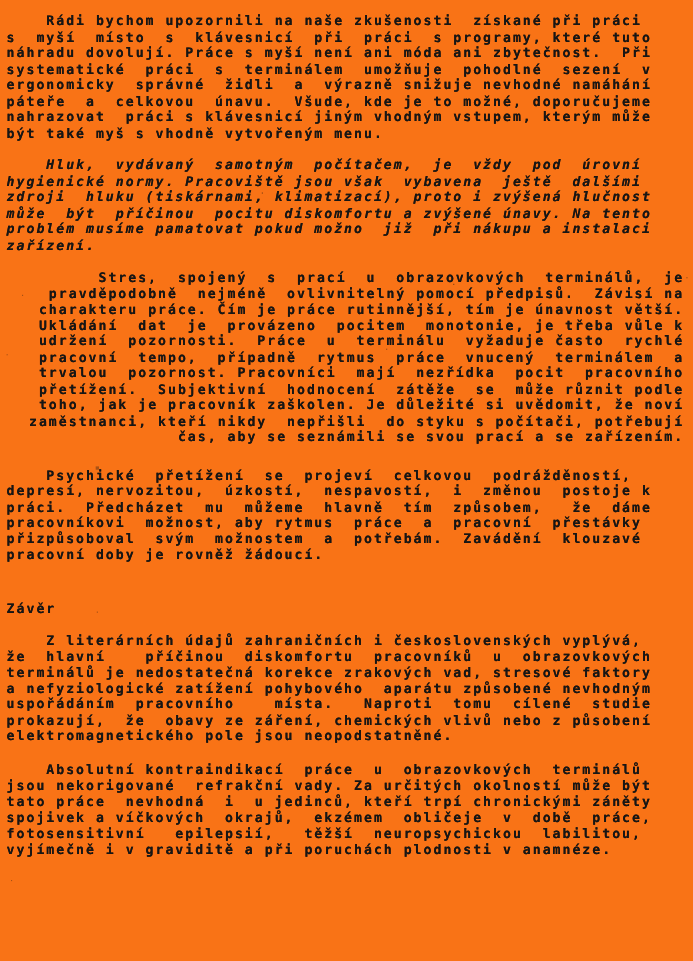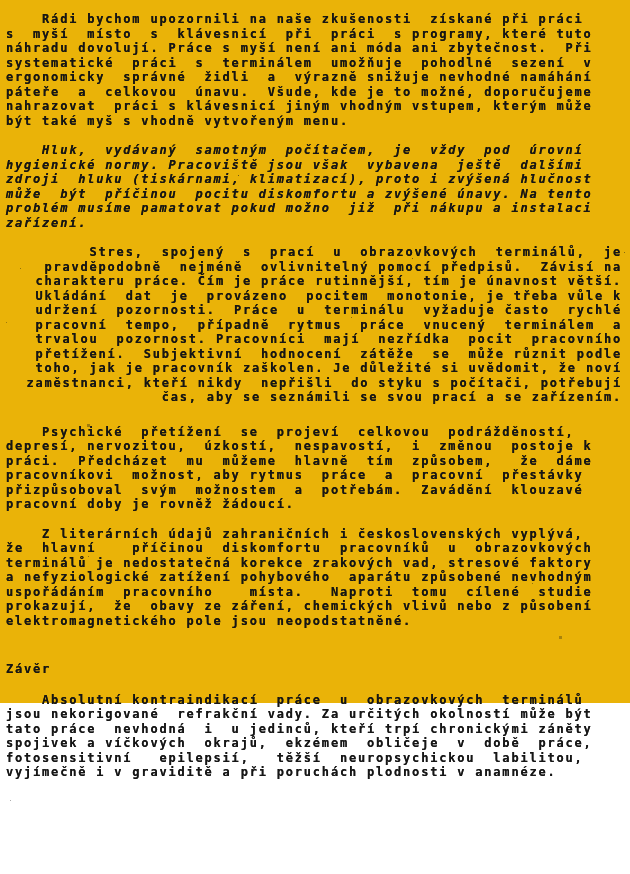--- a/index.html
+++ b/index.html
@@ -9,22 +9,22 @@
   }
   body {
     width: 630px;
     height: 874px;
     overflow: hidden;
   }
   .page {
     position: relative;
     box-sizing: border-box;
     width: 630px;
-    height: 703px;
-    background: #eab308;
+    height: 874px;
+    background: #f97316;
     padding: 12px 8px 0 6px;
     font-family: "DejaVu Sans Mono", "Liberation Mono", monospace;
     font-weight: 700;
     font-size: 12px;
     line-height: 14.5px;
     letter-spacing: 1.8px;
     color: #161616;
   }
   .block {
     white-space: pre;
@@ -104,29 +104,29 @@
 zaměstnanci, kteří nikdy  nepřišli  do styku s počítači, potřebují
 čas, aby se seznámili se svou prací a se zařízením.</div>
 
   <div class="block b5">    Psychické  přetížení  se  projeví  celkovou  podrážděností,
 depresí, nervozitou,  úzkostí,  nespavostí,  i  změnou  postoje k
 práci.  Předcházet  mu  můžeme  hlavně  tím  způsobem,   že  dáme
 pracovníkovi  možnost, aby rytmus  práce  a  pracovní  přestávky
 přizpůsoboval  svým  možnostem  a  potřebám.  Zavádění  klouzavé
 pracovní doby je rovněž žádoucí.</div>
 
+  <div class="block heading b6">Závěr</div>
+
   <div class="block b7">    Z literárních údajů zahraničních i československých vyplývá,
 že  hlavní    příčinou  diskomfortu  pracovníků  u  obrazovkových
 terminálů je nedostatečná korekce zrakových vad, stresové faktory
 a nefyziologické zatížení pohybového  aparátu způsobené nevhodným
 uspořádáním  pracovního    místa.   Naproti  tomu  cílené  studie
 prokazují,  že  obavy ze záření, chemických vlivů nebo z působení
 elektromagnetického pole jsou neopodstatněné.</div>
-
-  <div class="block heading b6">Závěr</div>
 
   <div class="block b8">    Absolutní kontraindikací  práce  u  obrazovkových  terminálů
 jsou nekorigované  refrakční vady. Za určitých okolností může být
 tato práce  nevhodná  i  u jedinců, kteří trpí chronickými záněty
 spojivek a víčkových  okrajů,  ekzémem  obličeje  v  době  práce,
 fotosensitivní   epilepsií,   těžší  neuropsychickou  labilitou,
 vyjímečně i v graviditě a při poruchách plodnosti v anamnéze.</div>
 
   <div class="noise"></div>
 

